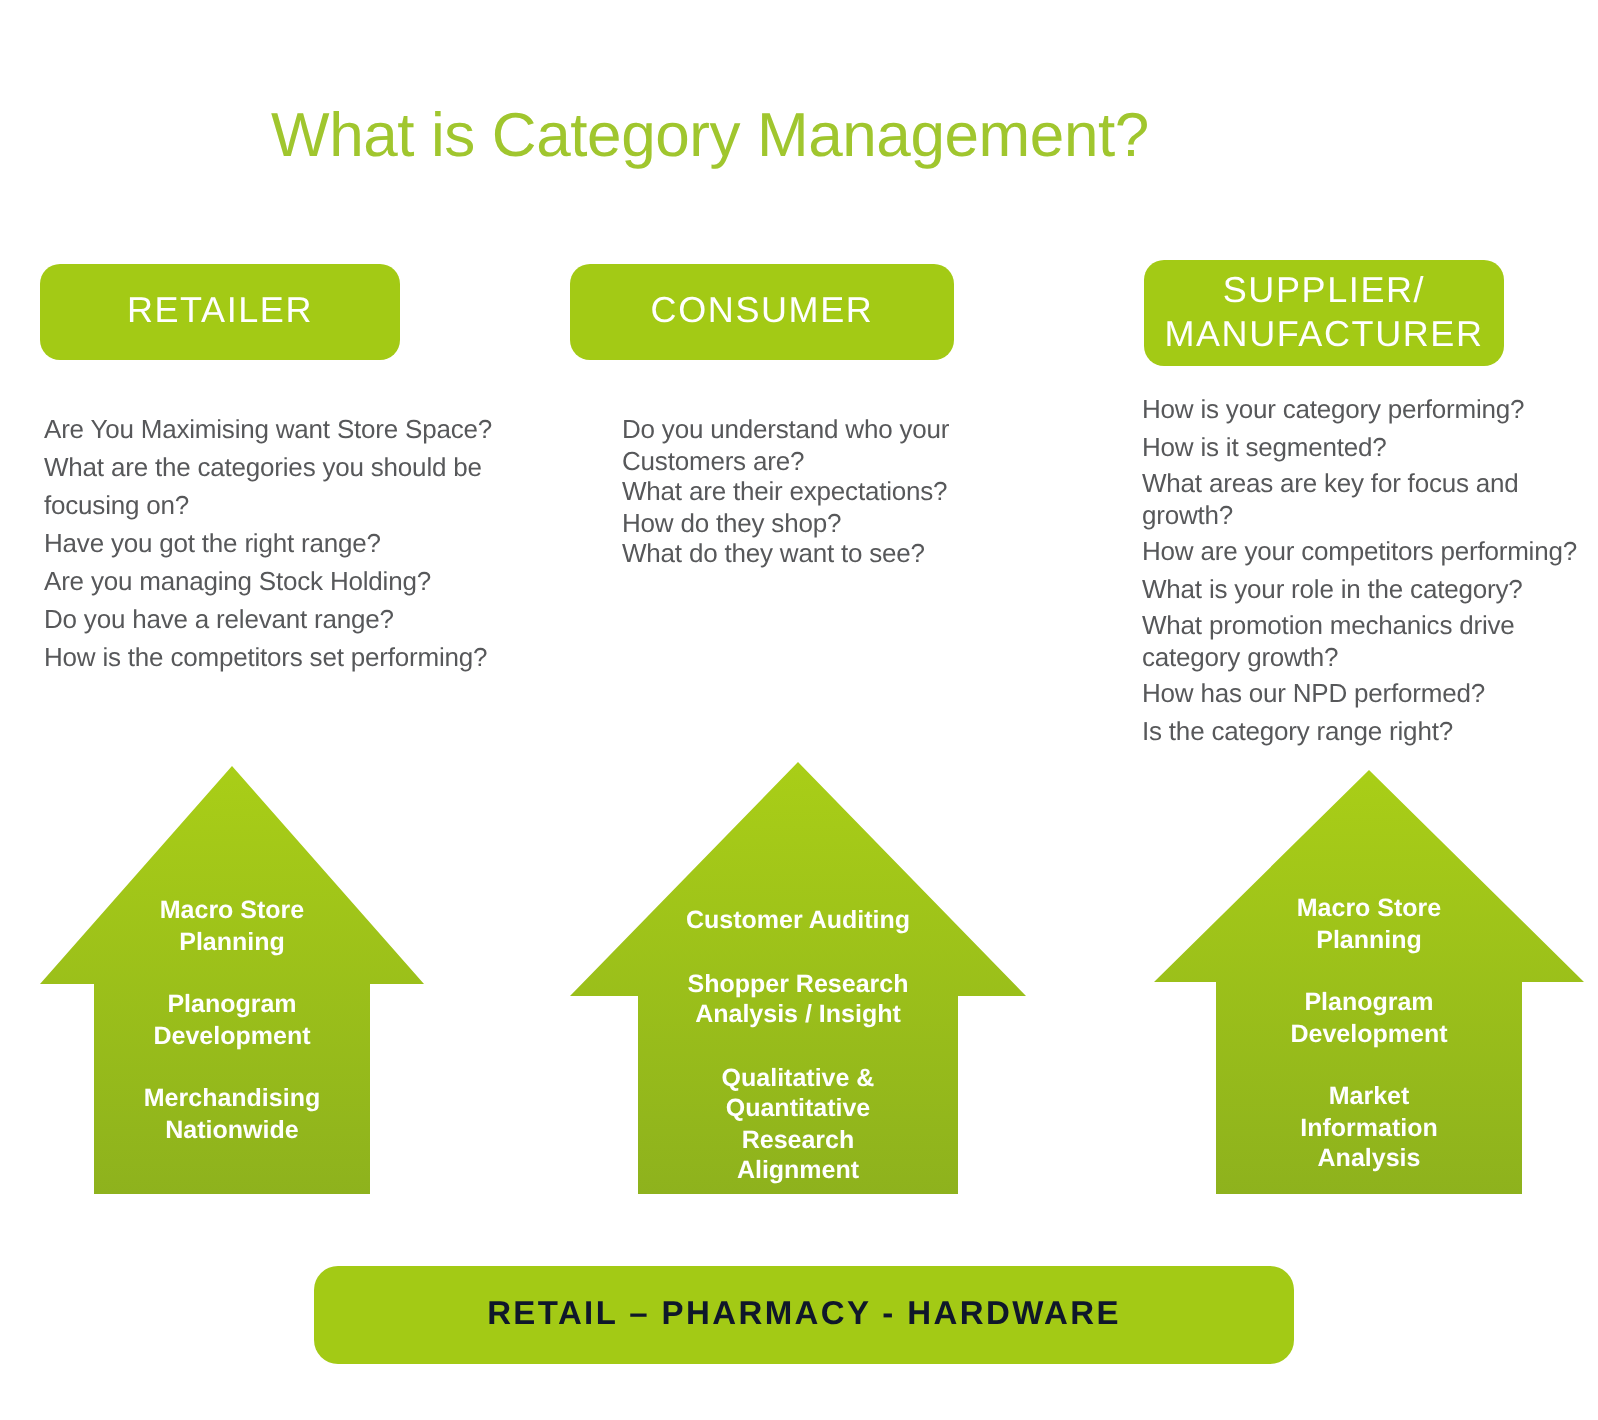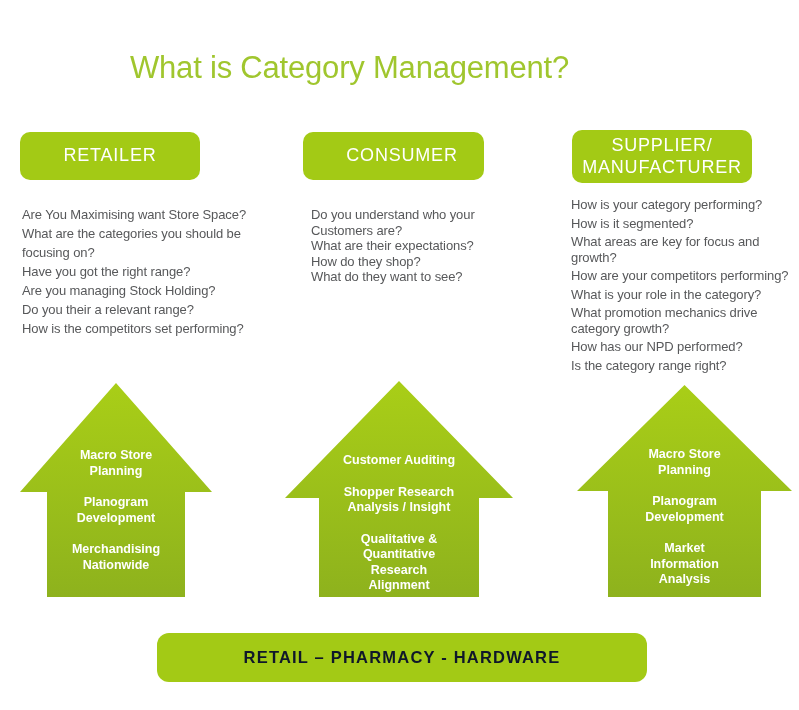--- a/index.html
+++ b/index.html
@@ -6,31 +6,31 @@
     --green:#a3ca15;
     --title-green:#a0c62e;
     --qtext:#57585a;
   }
   html,body{margin:0;padding:0;background:#fff;}
   body{font-family:"Liberation Sans","DejaVu Sans",sans-serif;}
   #page{position:relative;width:799px;height:710px;background:#fff;overflow:hidden;}
 
   .page-title{
     position:absolute;left:130px;top:50px;width:450px;
-    text-align:left;font-size:31px;font-weight:500;
+    text-align:center;font-size:31px;font-weight:500;
     color:var(--title-green);white-space:nowrap;letter-spacing:-0.2px;
   }
 
   .col-header{
     position:absolute;background:var(--green);color:#fff;border-radius:10px;
     display:flex;align-items:center;justify-content:center;text-align:center;
     font-size:18px;letter-spacing:0.8px;line-height:1.2;font-weight:500;
   }
   #header-retailer{left:20px;top:132px;width:180px;height:48px;}
-  #header-consumer{left:303px;top:132px;width:164px;height:48px;padding-left:17px;}
+  #header-consumer{left:285px;top:132px;width:192px;height:48px;}
   #header-supplier{left:572px;top:130px;width:180px;height:53px;}
 
   .qlist{position:absolute;color:var(--qtext);font-size:13px;letter-spacing:-0.1px;}
   .qlist p{margin:0;white-space:nowrap;}
   #qlist-retailer{left:22px;top:205px;width:268px;line-height:19px;}
   #qlist-consumer{left:311px;top:207px;width:212px;line-height:15.5px;}
   #qlist-supplier{left:571px;top:197px;width:238px;line-height:15.5px;}
   #qlist-supplier p{margin:0 0 3px 0;}
 
   .arrow{position:absolute;}
@@ -63,21 +63,21 @@
 
   <div class="col-header" id="header-retailer">RETAILER</div>
   <div class="col-header" id="header-consumer">CONSUMER</div>
   <div class="col-header" id="header-supplier">SUPPLIER/<br>MANUFACTURER</div>
 
   <div class="qlist" id="qlist-retailer">
       <p>Are You Maximising want Store Space?</p>
       <p>What are the categories you should be<br>focusing on?</p>
       <p>Have you got the right range?</p>
       <p>Are you managing Stock Holding?</p>
-      <p>Do you their a relevant range?</p>
+      <p>Do you have a relevant range?</p>
       <p>How is the competitors set performing?</p>
     </div>
   <div class="qlist" id="qlist-consumer">
       <p>Do you understand who your<br>Customers are?</p>
       <p>What are their expectations?</p>
       <p>How do they shop?</p>
       <p>What do they want to see?</p>
     </div>
   <div class="qlist" id="qlist-supplier">
       <p>How is your category performing?</p>

